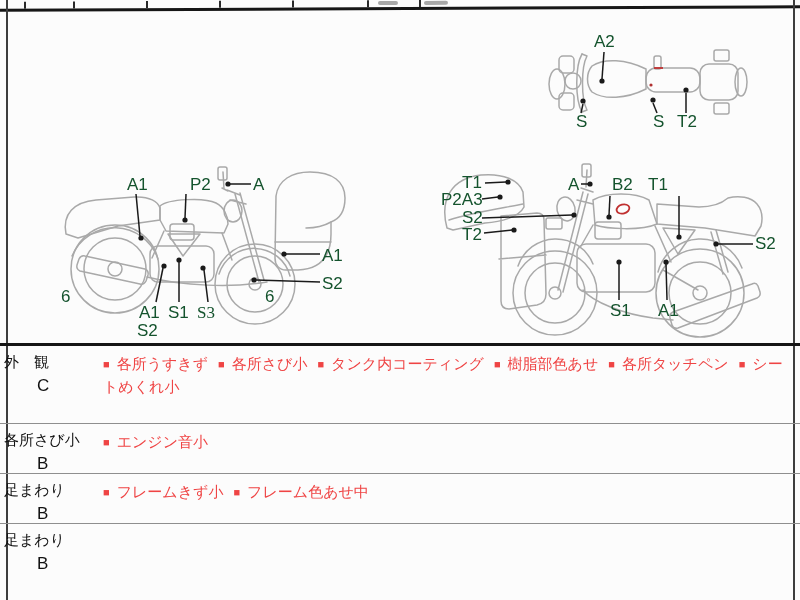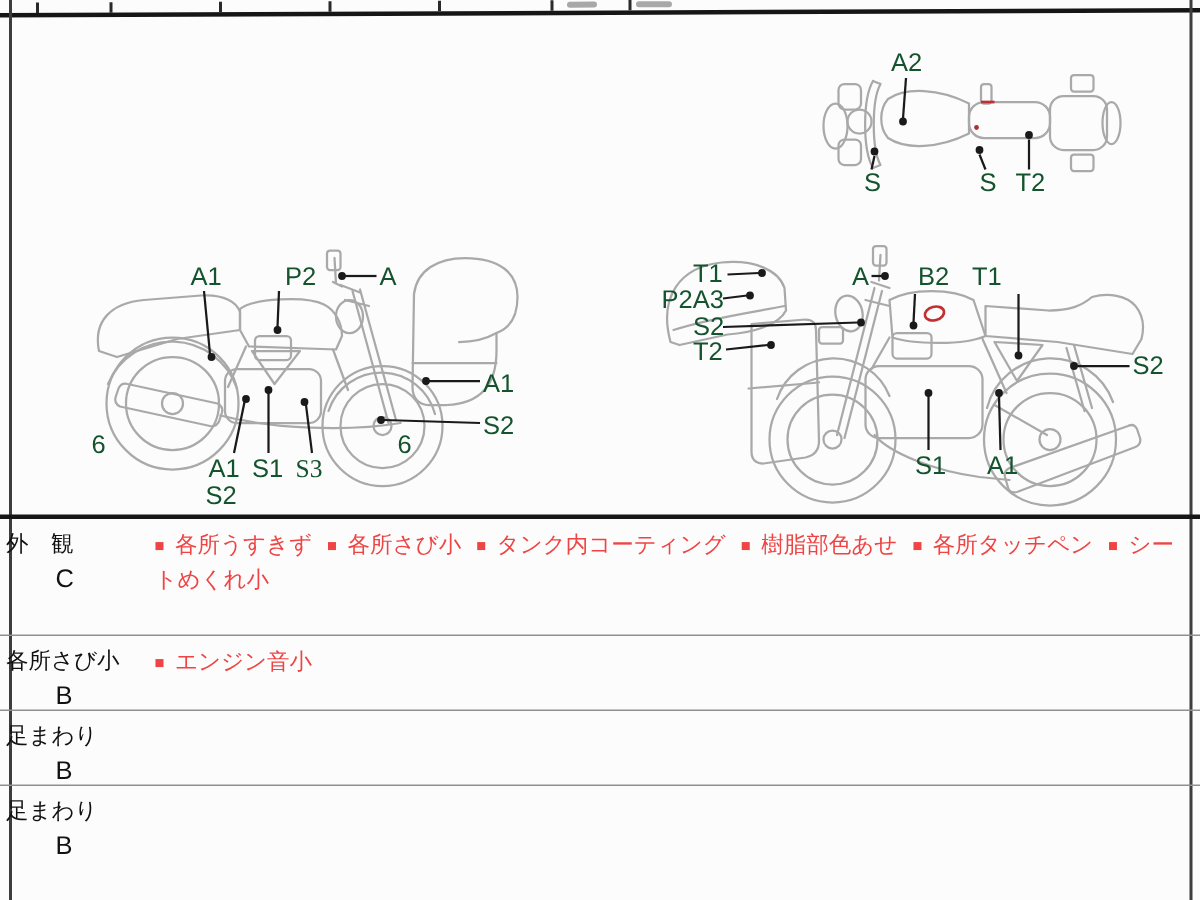--- a/index.html
+++ b/index.html
@@ -234,20 +234,23 @@
       <div class="cond-items">
         <span class="item"><span class="bullet">■</span><span>エンジン音小</span></span>
       </div>
     </div>
 
     <div class="cond-row" style="height:50px;">
       <div class="row-label">
         <div class="cat">足まわり</div>
         <div class="grade">B</div>
       </div>
+      <div class="cond-items">
+        <span class="item"><span class="bullet">■</span><span>フレームきず小</span></span><span class="item"><span class="bullet">■</span><span>フレーム色あせ中</span></span>
+      </div>
     </div>
 
     <div class="cond-row" style="height:94px;">
       <div class="row-label">
         <div class="cat">足まわり</div>
         <div class="grade">B</div>
       </div>
     </div>
 
   </div>

